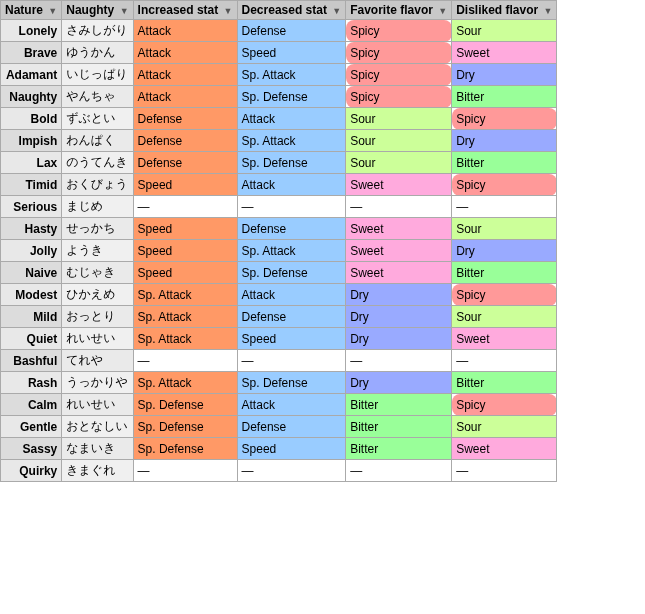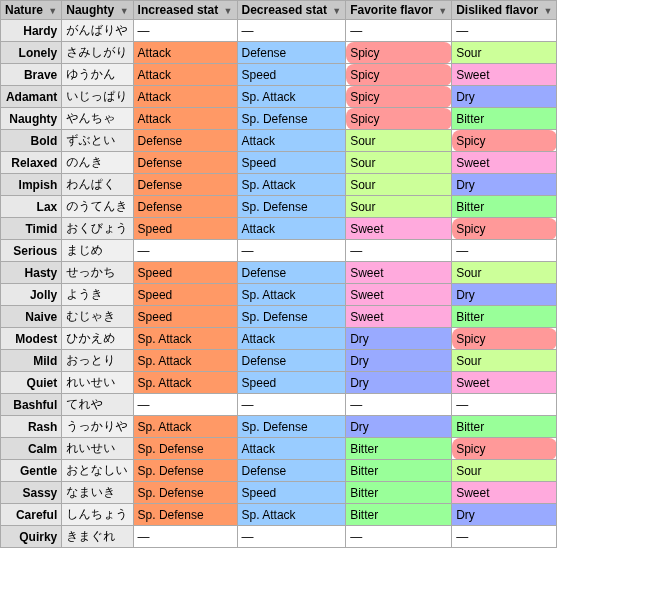--- a/index.html
+++ b/index.html
@@ -52,28 +52,20 @@
         <span>Favorite flavor</span>
         <span class="sort-icon">▼</span>
       </th>
       <th class="col-disliked">
         <span>Disliked flavor</span>
         <span class="sort-icon">▼</span>
       </th>
     </tr>
   </thead>
   <tbody id="table-body">
-  <tr>
-        <td>Hardy</td>
-        <td>がんばりや</td>
-        <td>—</td>
-        <td>—</td>
-        <td>—</td>
-        <td>—</td>
-      </tr>
       <tr>
         <td>Lonely</td>
         <td>さみしがり</td>
         <td class="increased">Attack</td>
         <td class="decreased">Defense</td>
         <td class="spicy">Spicy</td>
         <td class="sour">Sour</td>
       </tr>
       <tr>
         <td>Brave</td>
@@ -99,28 +91,20 @@
         <td class="spicy">Spicy</td>
         <td class="bitter">Bitter</td>
       </tr>
       <tr>
         <td>Bold</td>
         <td>ずぶとい</td>
         <td class="increased">Defense</td>
         <td class="decreased">Attack</td>
         <td class="sour">Sour</td>
         <td class="spicy">Spicy</td>
-      </tr>
-      <tr>
-        <td>Relaxed</td>
-        <td>のんき</td>
-        <td class="increased">Defense</td>
-        <td class="decreased">Speed</td>
-        <td class="sour">Sour</td>
-        <td class="sweet">Sweet</td>
       </tr>
       <tr>
         <td>Impish</td>
         <td>わんぱく</td>
         <td class="increased">Defense</td>
         <td class="decreased">Sp. Attack</td>
         <td class="sour">Sour</td>
         <td class="dry">Dry</td>
       </tr>
       <tr>
@@ -229,28 +213,20 @@
       </tr>
       <tr>
         <td>Sassy</td>
         <td>なまいき</td>
         <td class="increased">Sp. Defense</td>
         <td class="decreased">Speed</td>
         <td class="bitter">Bitter</td>
         <td class="sweet">Sweet</td>
       </tr>
       <tr>
-        <td>Careful</td>
-        <td>しんちょう</td>
-        <td class="increased">Sp. Defense</td>
-        <td class="decreased">Sp. Attack</td>
-        <td class="bitter">Bitter</td>
-        <td class="dry">Dry</td>
-      </tr>
-      <tr>
         <td>Quirky</td>
         <td>きまぐれ</td>
         <td>—</td>
         <td>—</td>
         <td>—</td>
         <td>—</td>
       </tr>
     </tbody>
 </table>
 

